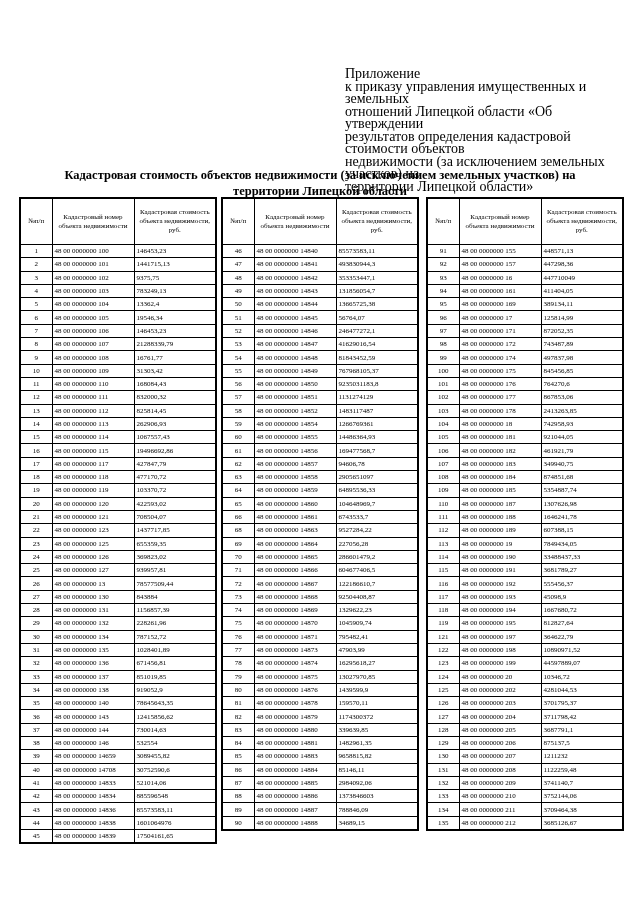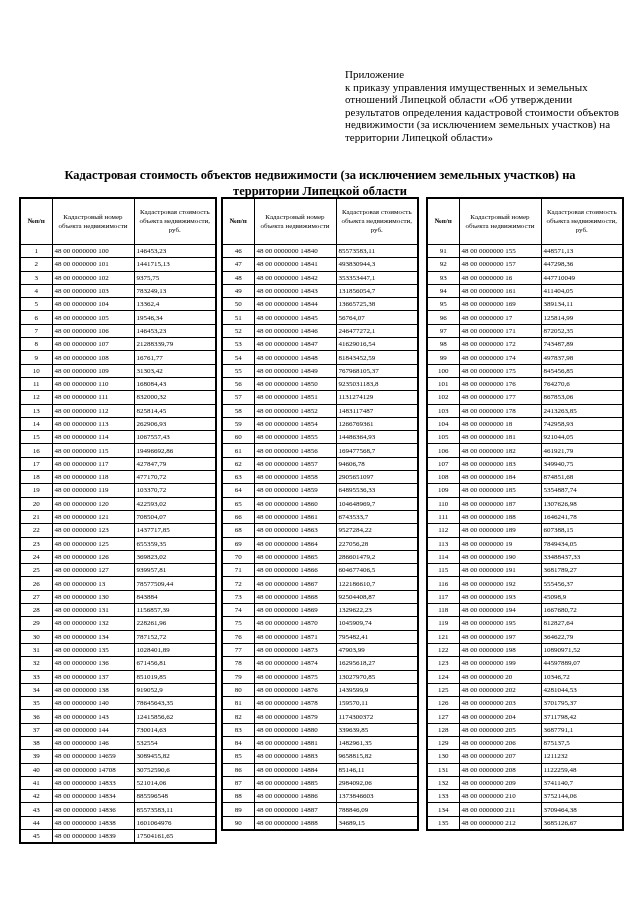--- a/index.html
+++ b/index.html
@@ -2,40 +2,40 @@
 <html><head>
 <meta charset="utf-8">
 <style>
   html, body { margin: 0; padding: 0; background: #ffffff; }
   body {
     width: 640px; height: 905px; position: relative; overflow: hidden;
     font-family: "Liberation Serif", "DejaVu Serif", serif; color: #000;
   }
   .appendix {
     position: absolute; left: 345px; top: 68px; width: 280px;
-    font-size: 11px; line-height: 12.5px;
+    font-size: 14px; line-height: 12.5px;
   }
   .title {
     position: absolute; left: 20px; top: 158px; width: 600px;
     text-align: center; font-weight: bold; font-size: 12.5px; line-height: 16px; margin-top: 9px;
   }
   .tables { position: absolute; top: 197px; left: 19px; width: 604px; }
   table.t {
     position: absolute; top: 0; border-collapse: collapse; table-layout: fixed;
     border: 2px solid #000; font-size: 7px;
   }
   table.t td, table.t th {
     border: 1px solid #000; padding: 0 2px; height: 12.3px; line-height: 10px;
     white-space: nowrap; overflow: hidden;
   }
   table.t th {
     font-weight: normal; font-size: 7px; height: 45px; line-height: 9px; white-space: normal;
     text-align: center; vertical-align: middle;
   }
-  table.t th.hb { font-weight: bold; }
+  table.t th.hb { font-weight: normal; }
   table.t td.n { text-align: center; }
   table.t td.c, table.t td.v { text-align: left; }
   #t1 { left: 0; width: 196px; }
   #t2 { left: 202px; width: 198px; }
   #t3 { left: 407px; width: 196px; }
   col.cn { width: 32px; }
   col.cc { width: 82px; }
   col.cv { width: 82px; }
 </style>
 </head>

